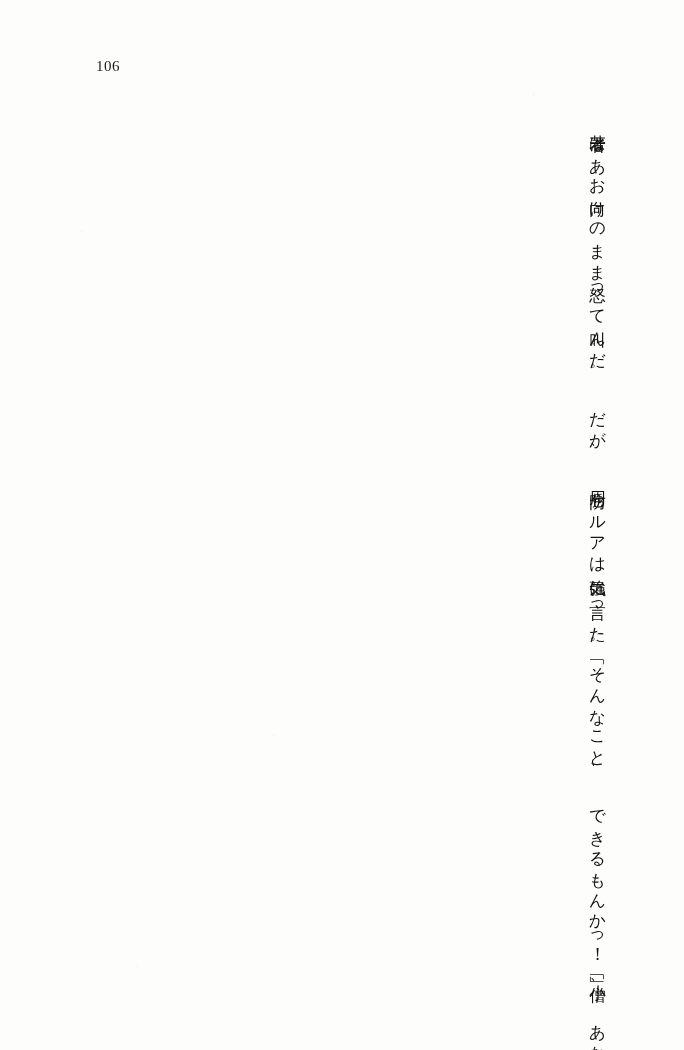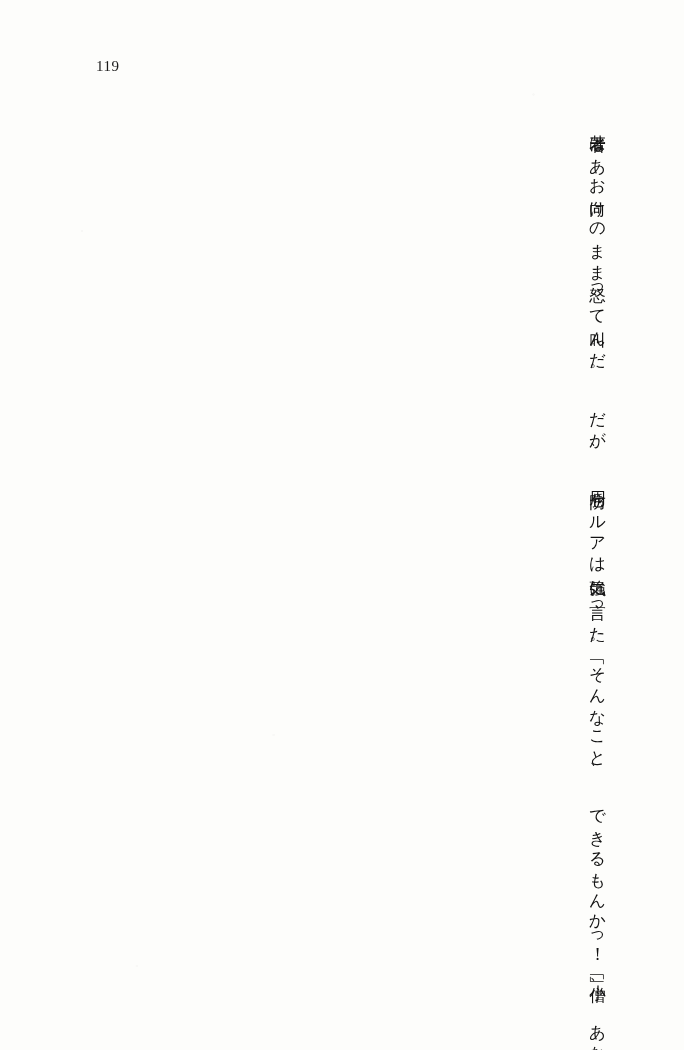--- a/index.html
+++ b/index.html
@@ -66,21 +66,21 @@
   .line.indent {
     padding-top: 17px;
   }
 </style>
 </head>
 <body>
 
 <div class="page">
   <div class="paper-texture"></div>
 
-  <div class="page-number">119</div>
+  <div class="page-number">106</div>
 
   <div class="text-block">
     <div class="line indent">若者はあお向けのまま怒って叫んだ。　だが、　周防セルアは強気に言った。</div>
     <div class="line">「そんなこと、　できるもんかっ!」</div>
     <div class="line">「小僧、　あなたが、　あなたのところの店長さんを犯すのよ。　この汚いものでね!」</div>
 
   </div>
 </div>
 
 </body></html>

